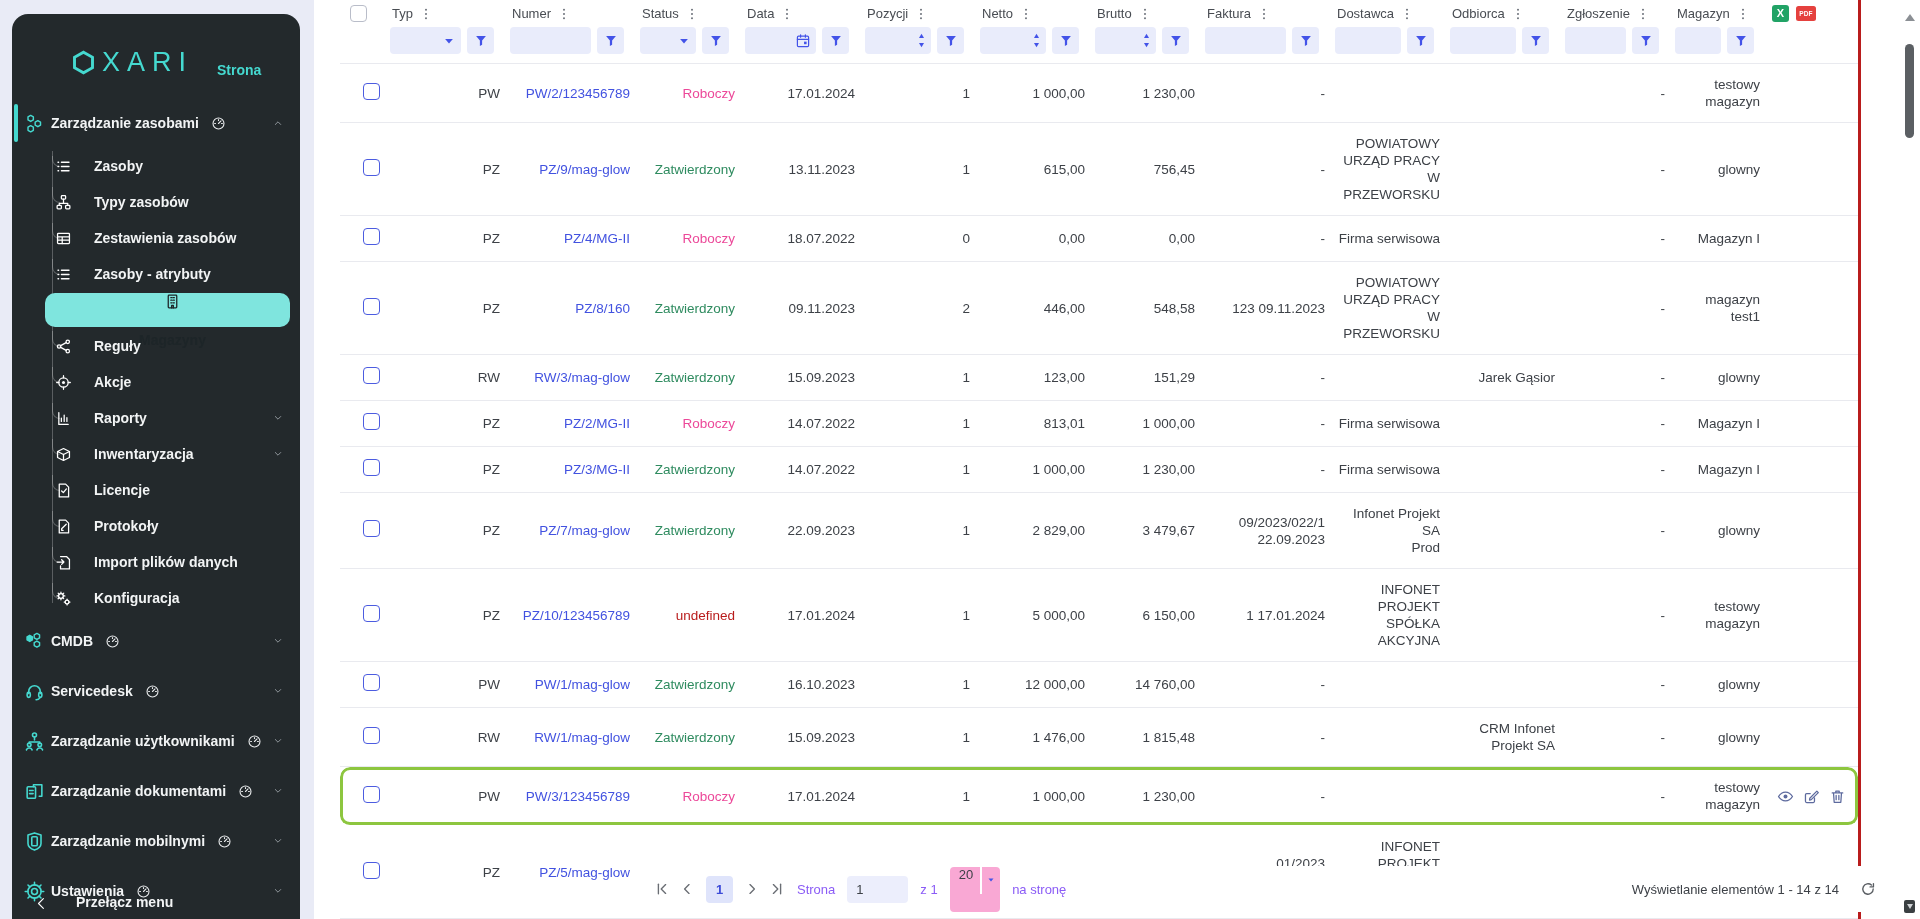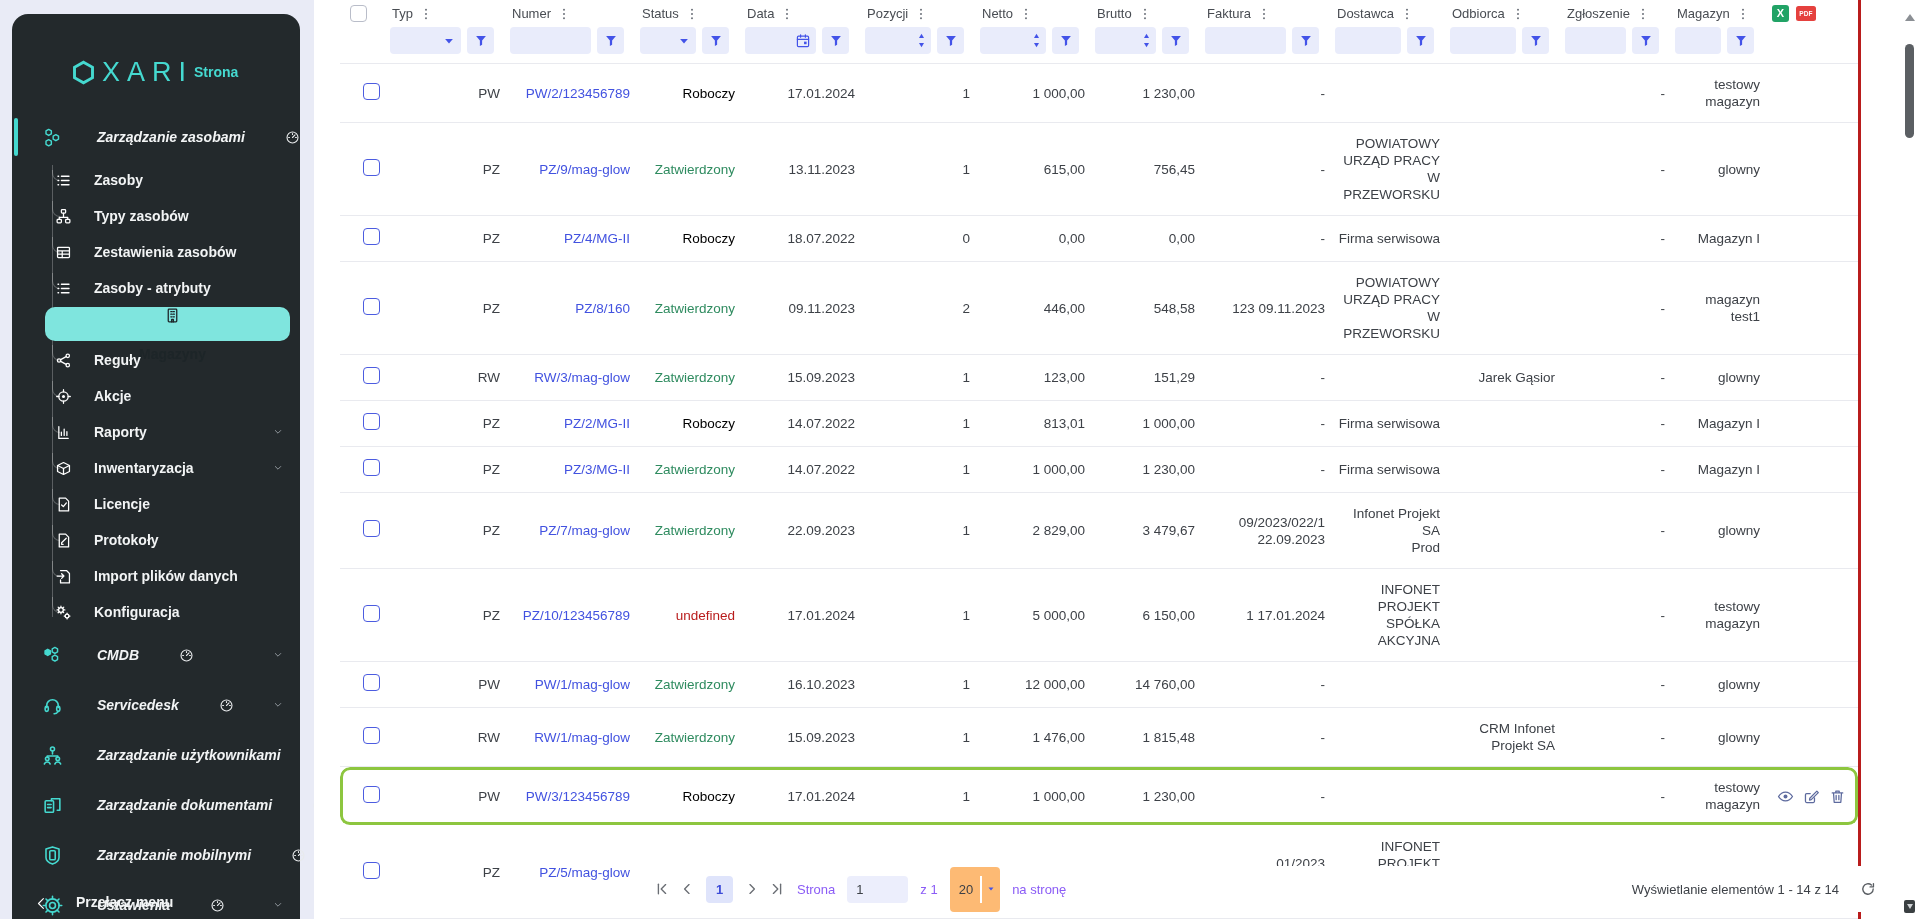--- a/index.html
+++ b/index.html
@@ -1,29 +1,29 @@
 <!DOCTYPE html>
 <html><head>
 <meta charset="utf-8">
 <style>
   html,body{margin:0;padding:0;}
   body{font-family:"Liberation Sans","DejaVu Sans",sans-serif;}
   .page{position:relative;width:1920px;height:919px;background:#e9ebf6;overflow:hidden;}
 
   
   .sidebar{position:absolute;left:12px;top:14px;width:288px;height:905px;background:#23292c;border-radius:16px 16px 0 0;color:#f2f4f5;}
-  .logo{display:flex;align-items:center;gap:1px;padding:24px 0 0 58px;height:40px;margin-top:14px;}
+  .logo{display:flex;align-items:flex-end;gap:24px;padding:24px 0 0 58px;height:40px;}
   .logo-main{display:flex;align-items:center;color:#45d9d0;font-size:27px;letter-spacing:7px;font-weight:400;}
   .logo-hex{width:27px;height:27px;margin-right:5px;color:#45d9d0;}
   .logo-suffix{color:#45d9d0;font-size:14px;font-weight:700;letter-spacing:0;}
   .nav{position:relative;margin-top:20px;}
   .tree-line{position:absolute;left:40px;top:58px;height:447px;width:1px;background:rgba(255,255,255,.25);}
   .active-bar{position:absolute;left:2px;top:6px;width:4px;height:38px;background:#45d9d0;border-radius:3px;}
   .nav-item{position:relative;display:flex;align-items:center;cursor:pointer;}
-  .nav-item.top{height:50px;padding-left:30px;gap:34px;font-style:italic;}
+  .nav-item.top{height:50px;padding-left:12px;gap:6px;}
   .nav-item.sub{height:36px;padding-left:43px;gap:22px;}
   .nav-item.sub::before{content:'';position:absolute;left:40px;top:calc(50% - 15px);width:7px;height:15px;border-left:1px solid rgba(255,255,255,.25);border-bottom:1px solid rgba(255,255,255,.25);border-bottom-left-radius:8px;}
   .nav-item.sub.selected{background:#7fe5de;border-radius:10px;margin:1px 10px 1px 33px;padding-left:10px;height:34px;color:#1d2528;flex-direction:column;}
   .nav-item.sub.selected::before{display:none;}
   .nav-item.sub.selected .nav-label{color:#1d2528;}
   .nav-item.sub.selected .icon{color:#1d2528;}
   .nav-label{font-size:14px;font-weight:700;color:#f2f4f5;white-space:nowrap;}
   .nav-item .icon{flex:none;color:#fff;}
   .nav-item.top .icon.main-ic{color:#45d9d0;width:21px;height:21px;}
   .nav-item.sub .icon.main-ic{width:17px;height:17px;}
@@ -53,35 +53,35 @@
   .spin .icon{width:9px;height:7px;}
   .tbody{border-top:1px solid #e9eaef;text-align:right;}
   .trow{align-items:center;border-bottom:1px solid #e9eaef;background:#fff;}
   .td{padding:12px 10px 12px 2px;font-size:13.5px;line-height:17px;color:#3d4147;white-space:pre-line;}
   .td-cb{padding-left:10px;}
   .cbx{display:inline-block;width:15px;height:15px;border:1.5px solid #4c5ce0;border-radius:4px;background:#fff;cursor:pointer;}
   .cbx.gray{border-color:#b9bdc9;}
   .link{color:#4252e0;text-decoration:none;cursor:pointer;}
   .status{font-size:13.5px;}
   .st-approved{color:#2e8b5f;}
-  .st-draft{color:#000000;}
+  .st-draft{color:#ec4899;}
   .st-undefined{color:#b91c1c;}
   .trow.hl{box-shadow:inset 0 0 0 3px #8dc63f;border-radius:10px;border-bottom-color:transparent;}
   .td-actions{display:flex;gap:9px;justify-content:flex-end;padding-right:12px;}
   .act{display:inline-flex;width:17px;height:17px;color:#5d6a9e;cursor:pointer;}
   .act svg{width:100%;height:100%;stroke:currentColor;fill:none;stroke-width:1.5;stroke-linecap:round;stroke-linejoin:round;}
 
   
   .pagebar{position:absolute;left:340px;right:44px;bottom:7px;height:46px;display:flex;align-items:center;gap:9px;background:#fff;}
   .pgbtn{display:inline-flex;width:16px;height:16px;color:#6a6e74;cursor:pointer;}
   .pgbtn svg{width:100%;height:100%;stroke:currentColor;fill:none;stroke-width:1.7;stroke-linecap:round;stroke-linejoin:round;}
   .pgcur{display:inline-flex;width:27px;height:27px;background:#dfe4fb;color:#3c4bd8;border-radius:4px;align-items:center;justify-content:center;font-size:13px;font-weight:700;cursor:pointer;margin:0 2px;}
   .pglabel{font-size:13px;color:#8b5cf6;margin:0 3px;}
   .pginput{display:inline-flex;align-items:center;width:52px;height:27px;background:#eceefc;border-radius:4px;padding-left:9px;font-size:13px;color:#3d4147;cursor:text;}
-  .pgsize{display:inline-flex;align-items:center;height:45px;background:#fdba74;border-radius:4px;padding-left:9px;cursor:pointer;font-size:13px;color:#3d4147;}
+  .pgsize{display:inline-flex;height:45px;background:#f9a8d4;border-radius:4px;padding-left:9px;cursor:pointer;font-size:13px;color:#3d4147;}
   .pgsize-caret{display:inline-flex;width:18px;height:27px;align-items:center;justify-content:center;color:#4353e8;border-left:2px solid #fff;margin-left:7px;}
   .pgsize-caret svg{width:10px;height:10px;fill:currentColor;}
   .pginfo{margin-left:auto;font-size:13px;color:#3d4147;}
   .refresh{display:inline-flex;width:16px;height:16px;color:#5a5e63;cursor:pointer;margin-left:12px;}
   .refresh svg{width:100%;height:100%;stroke:currentColor;fill:none;stroke-width:1.7;stroke-linecap:round;stroke-linejoin:round;}
 
   
   .vsb{position:absolute;right:4px;top:0;bottom:0;width:12px;}
   .vsb-up{position:absolute;top:14px;left:1px;width:0;height:0;border-left:5px solid transparent;border-right:5px solid transparent;border-bottom:7px solid #8b8f94;cursor:pointer;}
   .vsb-thumb{position:absolute;top:44px;left:1px;width:9px;height:94px;background:#5b5f63;border-radius:5px;cursor:grab;}

